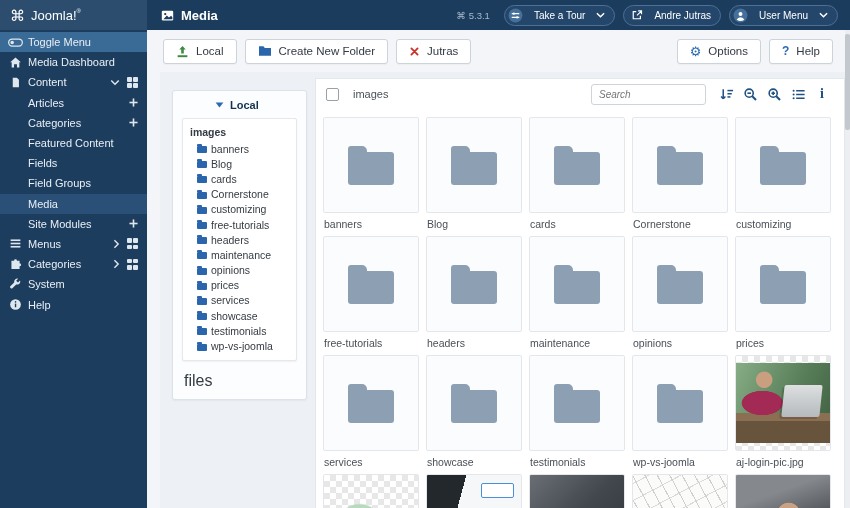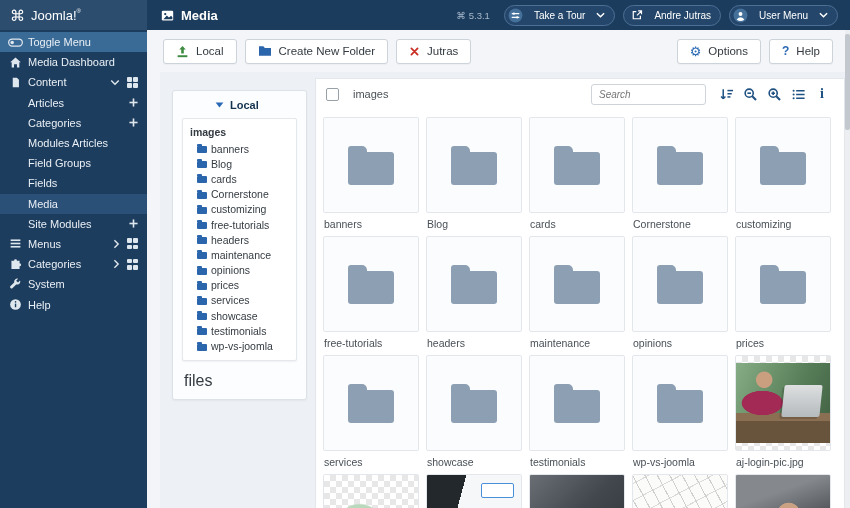--- a/index.html
+++ b/index.html
@@ -229,29 +229,29 @@
     <span class="lbl">Categories</span>
     <span class="right-x">
         <svg width="9" height="9" viewBox="0 0 10 10" fill="#dfe7ee">
           <rect x="4.1" y="0.5" width="1.8" height="9"></rect>
           <rect x="0.5" y="4.1" width="9" height="1.8"></rect>
         </svg>
       </span>
   </div>
 
   <div class="side-item sub">
-    <span class="lbl">Modules Articles</span>
+    <span class="lbl">Featured Content</span>
+  </div>
+
+  <div class="side-item sub">
+    <span class="lbl">Fields</span>
   </div>
 
   <div class="side-item sub">
     <span class="lbl">Field Groups</span>
-  </div>
-
-  <div class="side-item sub">
-    <span class="lbl">Fields</span>
   </div>
 
   <div class="side-item sub active-row">
     <span class="lbl">Media</span>
   </div>
 
   <div class="side-item sub">
     <span class="lbl">Site Modules</span>
     <span class="right-x">
         <svg width="9" height="9" viewBox="0 0 10 10" fill="#dfe7ee">

